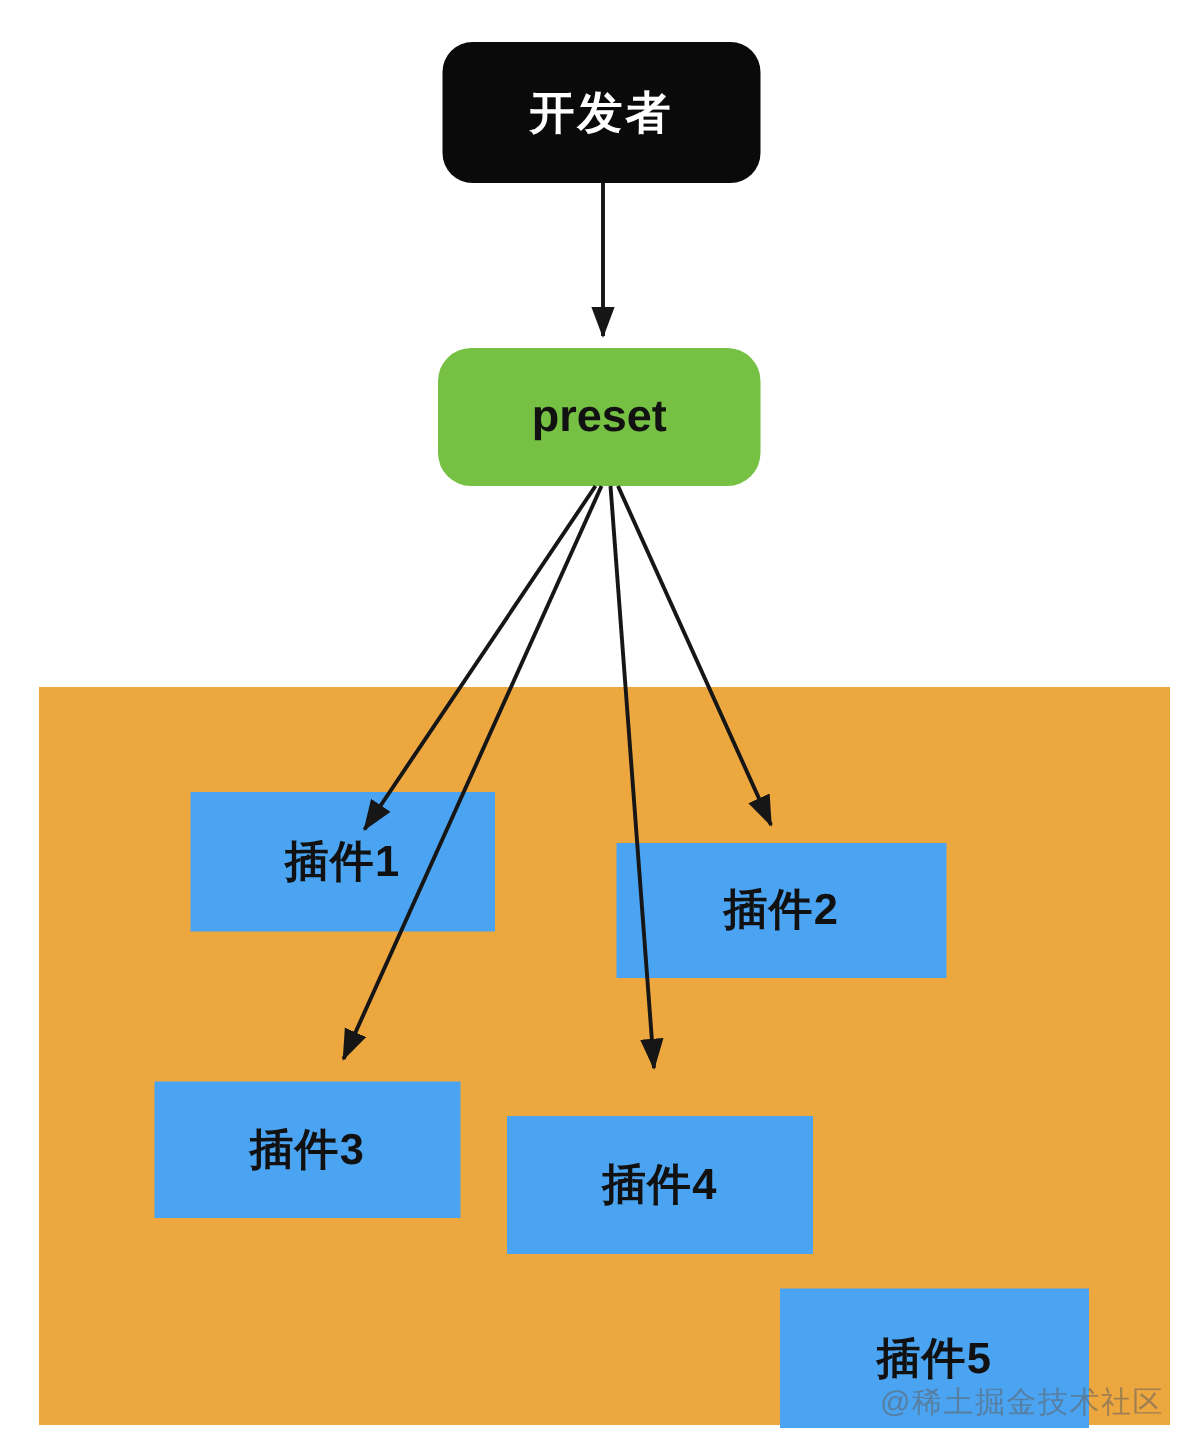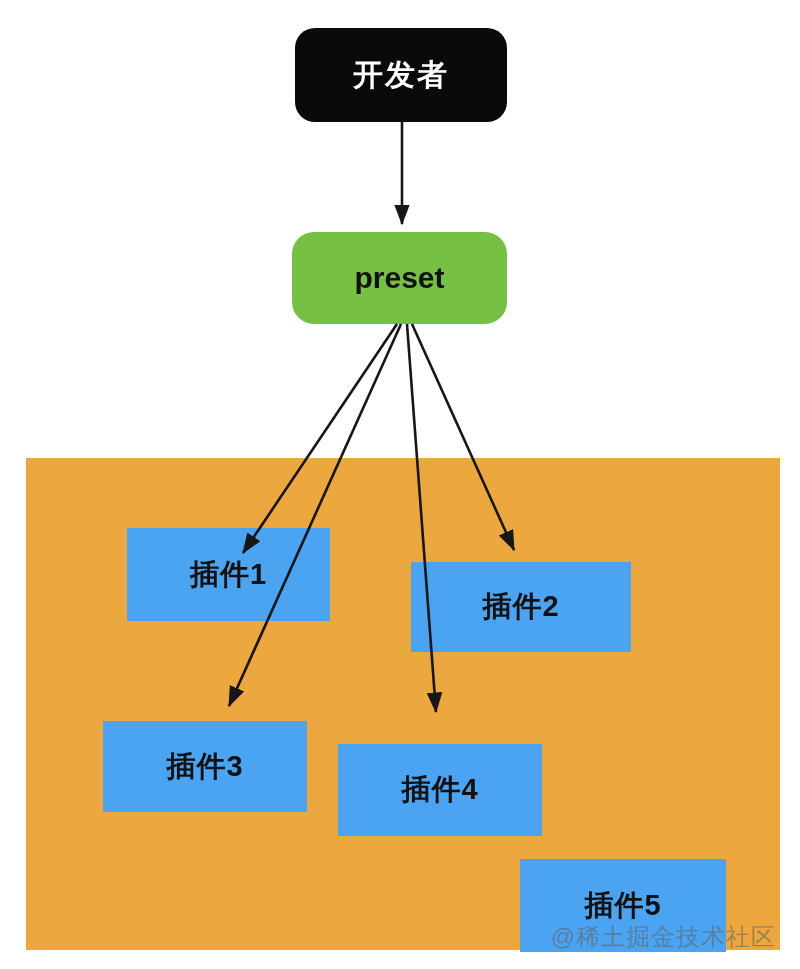--- a/index.html
+++ b/index.html
@@ -65,21 +65,21 @@
   .arrow-layer line{
     stroke:var(--arrow);
     stroke-width:2.6;
   }
   .arrow-layer marker path{
     fill:var(--arrow);
   }
   .watermark{
     position:absolute;
     right:24px;top:921px;
-    font-size:24px;
+    font-size:20px;
     color:var(--watermark-color);
     letter-spacing:1px;
     z-index:6;
   }
 </style>
 </head>
 <body>
 
 <div class="canvas">
 

